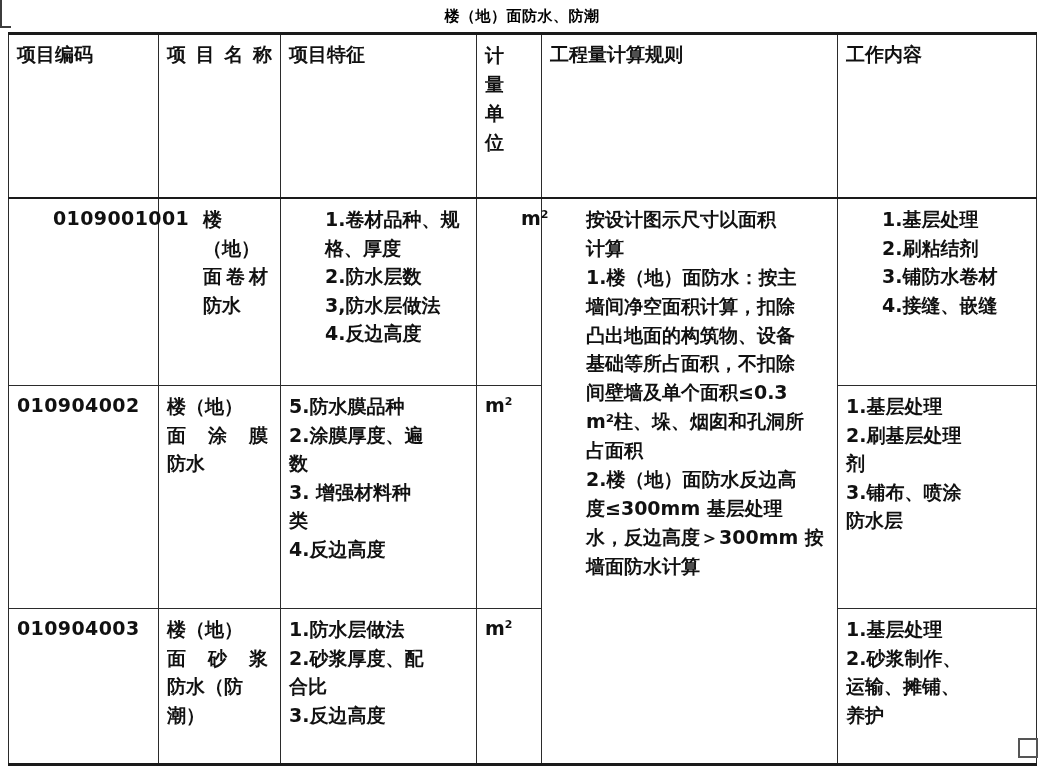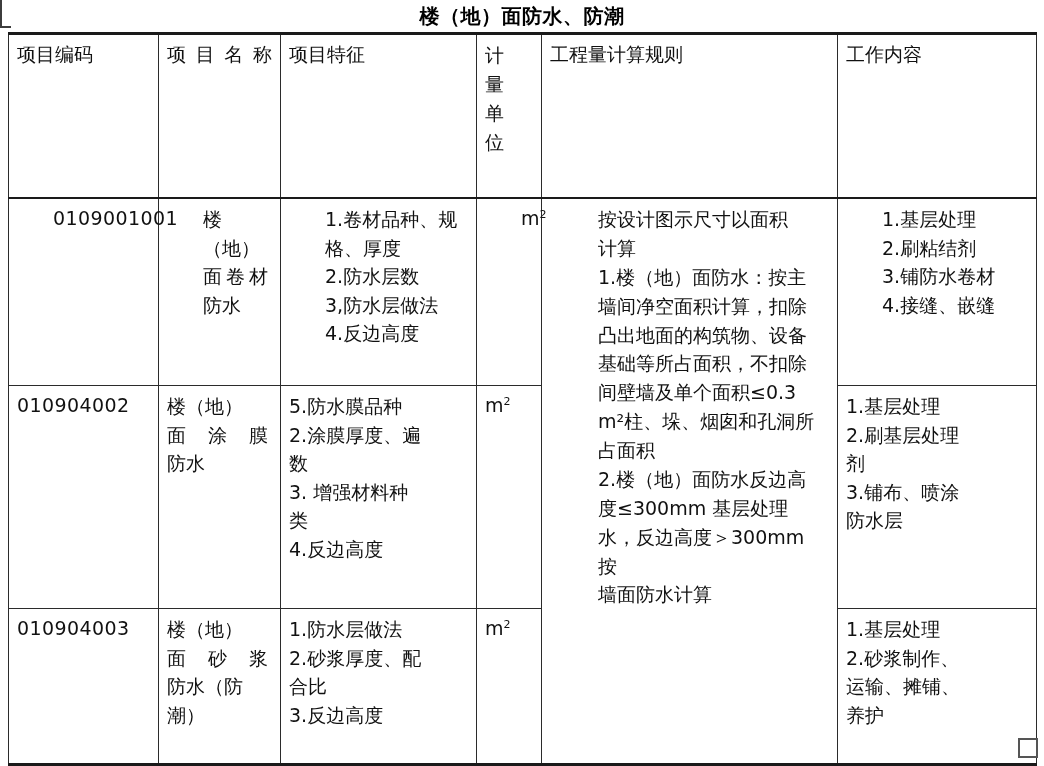--- a/index.html
+++ b/index.html
@@ -28,21 +28,21 @@
     position: absolute;
     left: 0;
     top: 0;
     width: 1044px;
     height: 32px;
     display: flex;
     align-items: center;
     justify-content: center;
   }
   .doc-title {
-    font-size: 20px;
+    font-size: 15px;
     font-weight: bold;
     letter-spacing: 0.5px;
     color: #000;
     white-space: nowrap;
     font-family: "DejaVu Sans", "Liberation Sans", sans-serif;
   }
 
   
   .corner-tick-tl {
     position: absolute;
@@ -72,21 +72,21 @@
     table-layout: fixed;
     background: #fff;
   }
   table.spec td, table.spec th {
     border: 1px solid #2b2b2b;
     vertical-align: top;
     padding: 6px 8px 8px 8px;
     font-size: 19px;
     line-height: 1.42;
     color: #111;
-    font-weight: normal;
+    font-weight: bold;
     text-align: left;
     background: #fff;
   }
   
   table.spec {
     border-top: 3px solid #1a1a1a;
     border-bottom: 3px solid #1a1a1a;
   }
   thead td {
     border-bottom: 2px solid #1a1a1a !important;
@@ -133,21 +133,21 @@
   .cell-name .nline {
     display: block;
     line-height: 1.5;
   }
   .cell-name .justify {
     text-align: justify;
     text-align-last: justify;
     padding-right: 4px;
   }
   .list-line { display: block; line-height: 1.5; }
-  .cell-rule .rline { display: block; line-height: 1.52; margin-left: 12px; }
+  .cell-rule .rline { display: block; line-height: 1.52; }
   .cell-work .wline { display: block; line-height: 1.5; }
 
   .unit { font-size: 17px; }
   .unit sup { font-size: 11px; vertical-align: super; }
 
   
   .row1 td { height: 172px; }
   .row2 td { height: 208px; }
   .row3 td { height: 140px; margin-left: 10px; }
 </style>

